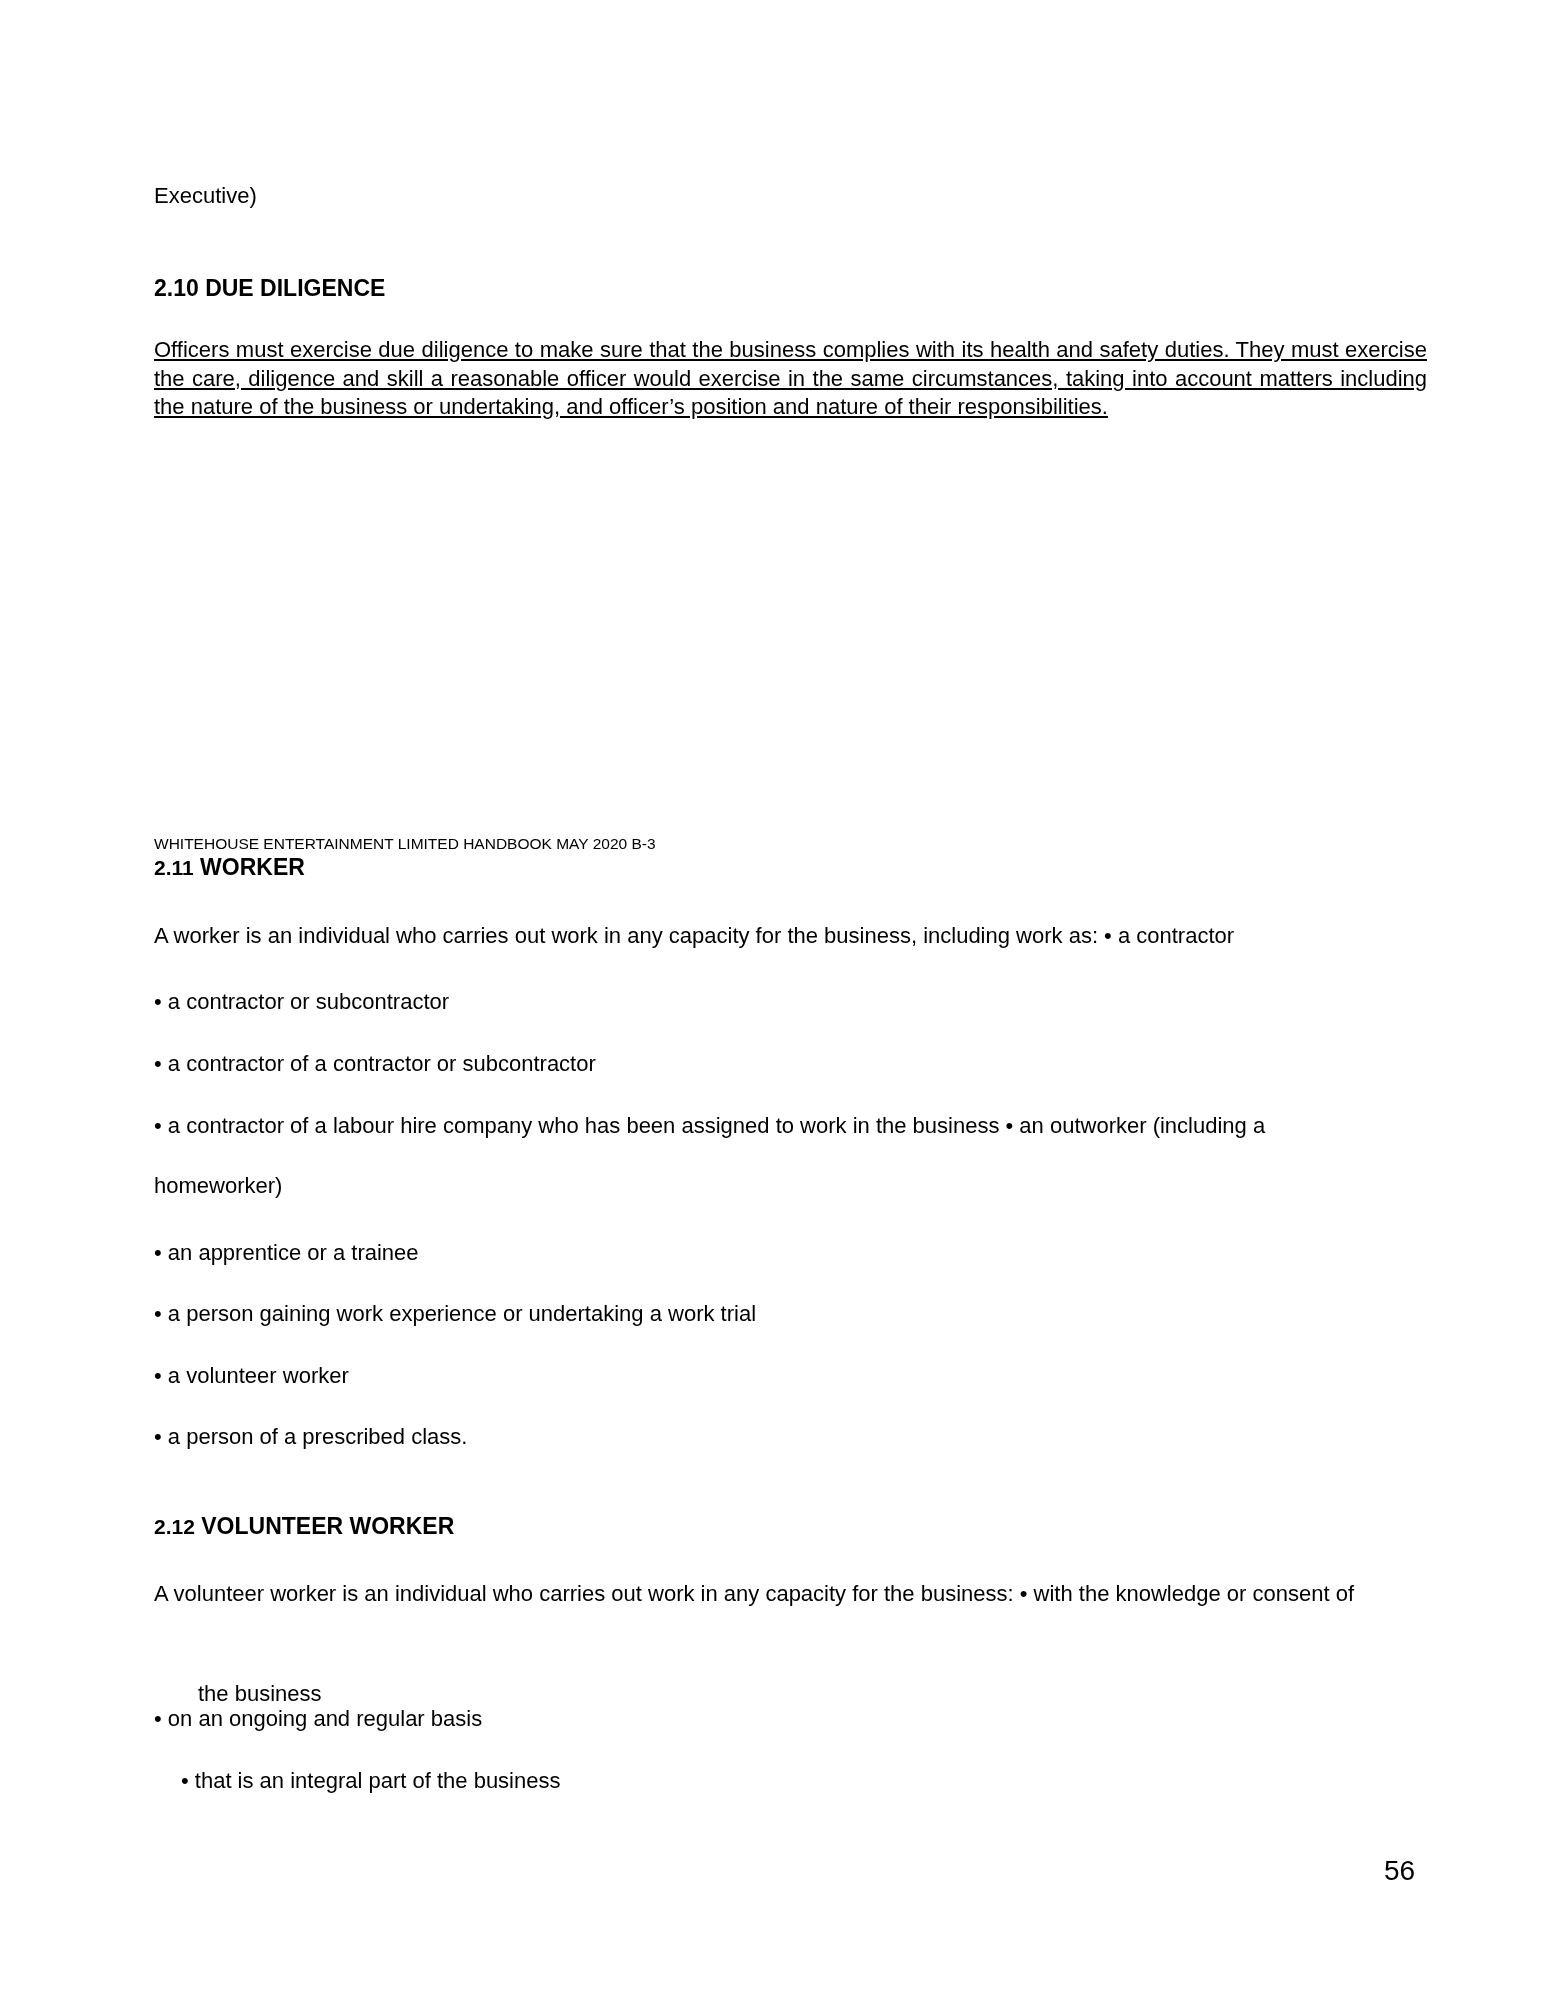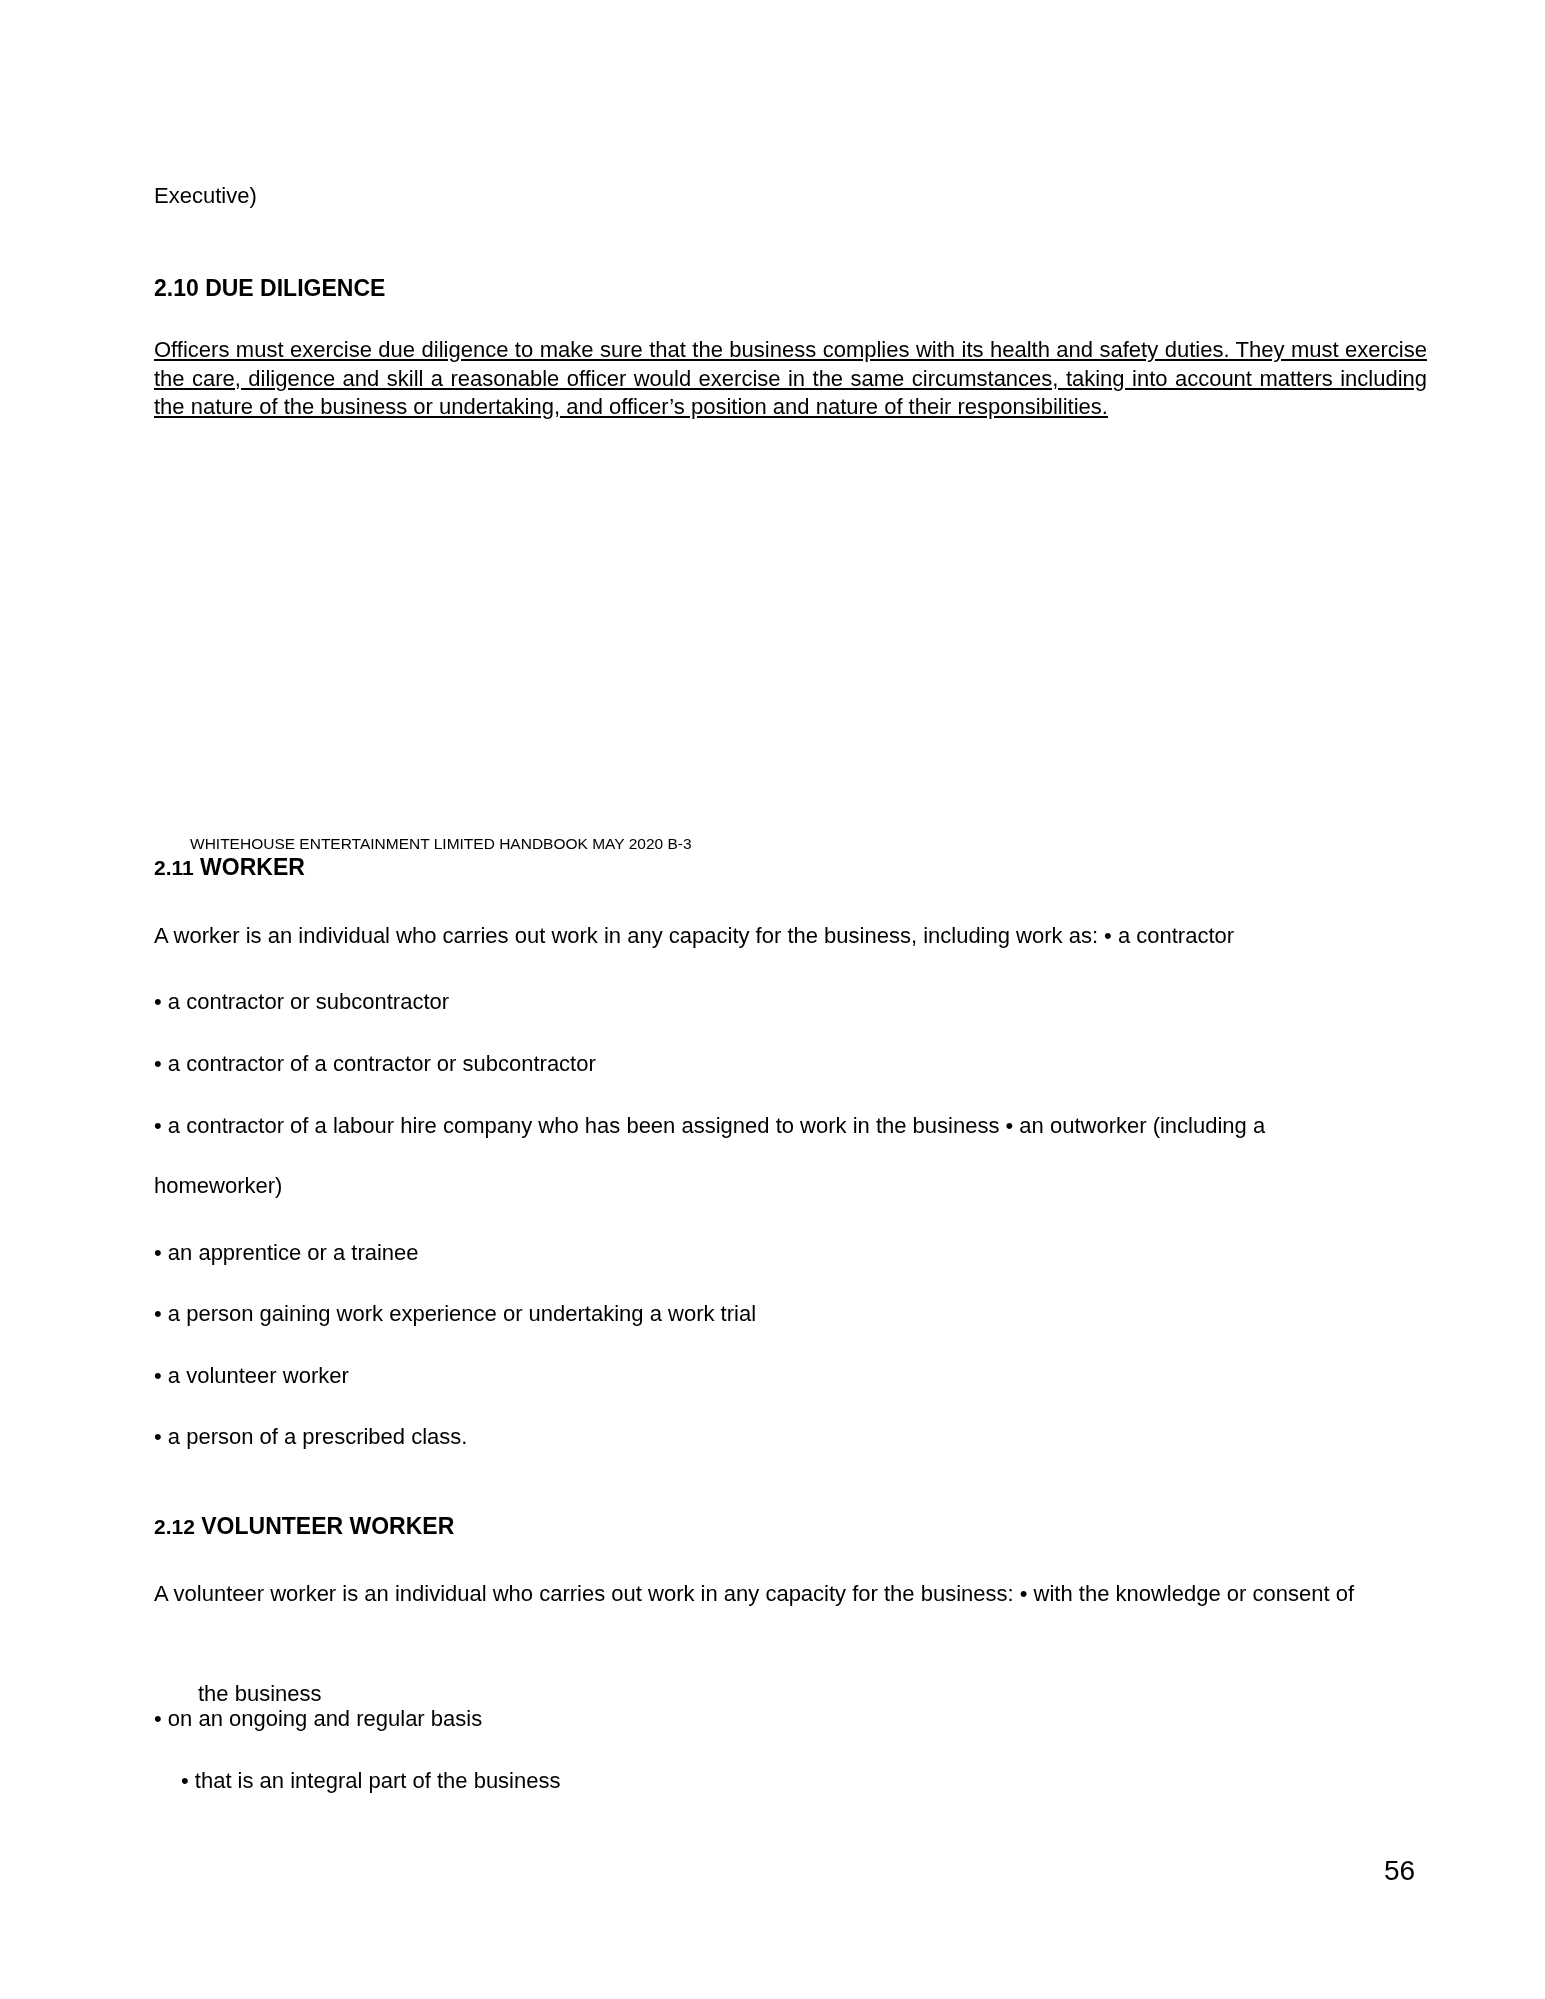--- a/index.html
+++ b/index.html
@@ -2,21 +2,21 @@
 <html><head>
 <meta charset="utf-8">
 <style>
   html, body { margin: 0; padding: 0; background: #ffffff; }
   body { width: 1545px; height: 1999px; position: relative; overflow: hidden;
          font-family: "Liberation Sans", sans-serif; color: #000; }
   .t { position: absolute; left: 154px; white-space: nowrap; font-size: 22px; line-height: 28px; }
   .h { position: absolute; left: 154px; white-space: nowrap; font-size: 23px; font-weight: bold; line-height: 28px; }
   .h .num { font-size: 21px; }
   .para { position: absolute; left: 154px; width: 1273px; font-size: 22px; line-height: 28.5px; text-align: justify; text-align-last: left; text-decoration: underline; }
-  .footer { position: absolute; left: 154px; font-size: 15.5px; line-height: 18px; white-space: nowrap; margin-left: 36px; }
+  .footer { position: absolute; left: 154px; font-size: 15.5px; line-height: 18px; white-space: nowrap; }
   .pagenum { position: absolute; left: 1384px; top: 1855px; font-size: 28px; line-height: 32px; }
 </style>
 </head>
 <body>
 
 <div>
 
   <div class="t" style="top:182px;">Executive)</div>
 
   <div class="h" style="top:274px;">2.10 DUE DILIGENCE</div>

